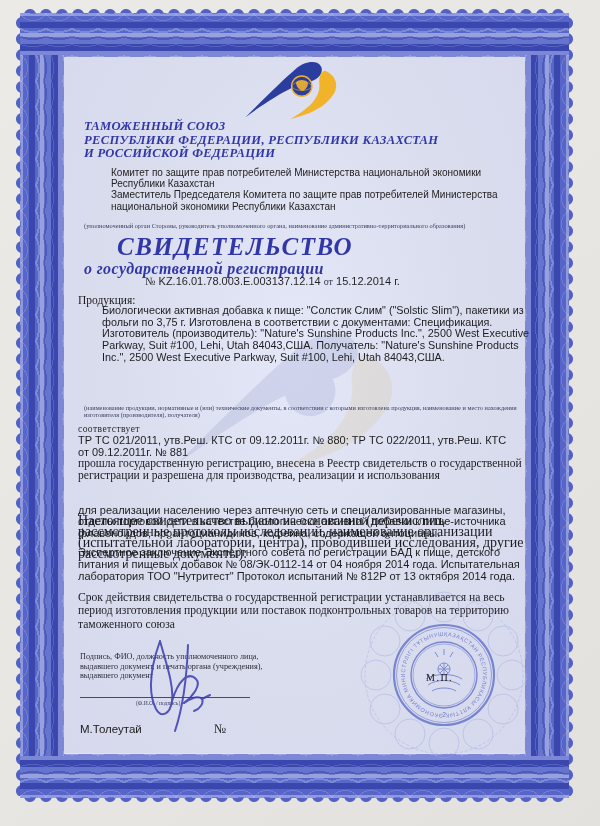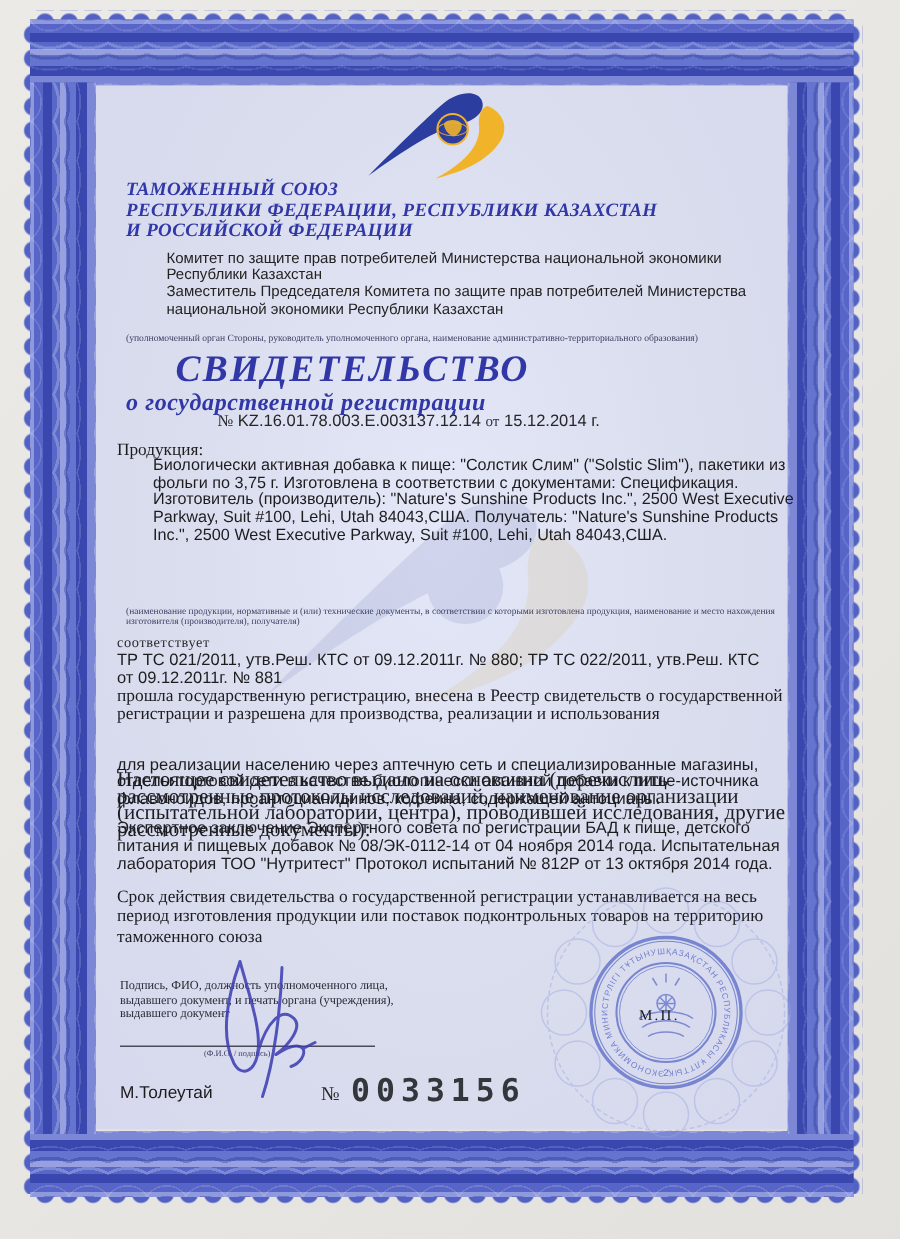--- a/index.html
+++ b/index.html
@@ -187,16 +187,15 @@
         <path d="M68,90 C76,84 96,84 104,90"></path>
         <path d="M70,96 C78,90 94,90 102,96"></path>
         <path d="M74,102 C80,98 92,98 98,102"></path>
         <path d="M86,66 L86,60 M80,68 L77,63 M92,68 L95,63"></path>
       </g>
       <text x="86" y="128" text-anchor="middle" font-size="6.5" fill="#5b6cc9">2</text>
     </svg>
     <div class="abs mp">М.П.</div>
 
     <div class="abs serial-no">№</div>
-    <div class="abs serial-digits">0033156</div>
 
   </div>
 </div>
 
 </body></html>

